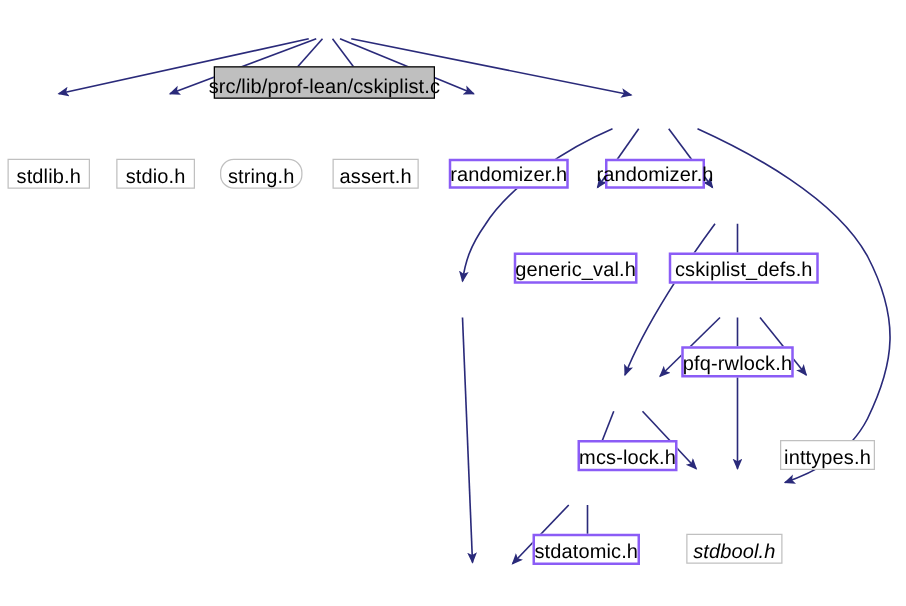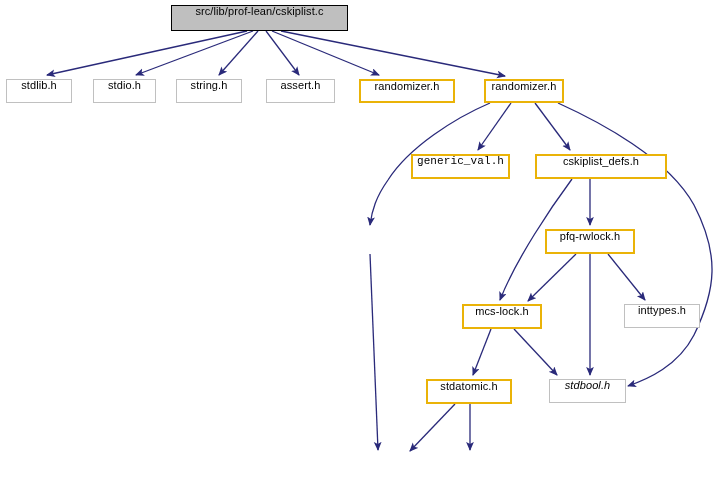--- a/index.html
+++ b/index.html
@@ -21,33 +21,34 @@
     position: absolute;
     left: 0;
     top: 0;
     width: 725px;
     height: 485px;
   }
   .node {
     position: absolute;
     box-sizing: border-box;
     display: flex;
-    align-items: flex-start;
+    align-items: flex-end;
     justify-content: center;
     white-space: nowrap;
-    font-size: 11px;
+    font-size: 16px;
     line-height: 1;
     color: #000000;
     background: #ffffff;
     border: 1px solid #c0c0c0;
     letter-spacing: 0.1px;
     z-index: 5;
+    margin-top: 48px;
   }
   .node.bold {
-    border: 2px solid #eab308;
+    border: 2px solid #8b5cf6;
   }
   .node.root {
     background: #bfbfbf;
     border: 1px solid #000000;
   }
 </style>
 </head>
 <body>
 
 <div id="graph-canvas">
@@ -87,41 +88,41 @@
     </div>
 
   <div class="node" style="left: 6px; top: 79px; width: 66px; height: 24px;">
       <span>stdlib.h</span>
     </div>
 
   <div class="node" style="left: 93px; top: 79px; width: 63px; height: 24px;">
       <span>stdio.h</span>
     </div>
 
-  <div class="node" style="left: 176px; top: 79px; width: 66px; height: 24px;">
+  <div class="node" style="left: 176px; top: 79px; width: 66px; height: 24px; border-radius: 11px;">
       <span>string.h</span>
     </div>
 
   <div class="node" style="left: 266px; top: 79px; width: 69px; height: 24px;">
       <span>assert.h</span>
     </div>
 
   <div class="node bold" style="left: 359px; top: 79px; width: 96px; height: 24px;">
       <span>randomizer.h</span>
     </div>
 
   <div class="node bold" style="left: 484px; top: 79px; width: 80px; height: 24px;">
       <span>randomizer.h</span>
     </div>
 
-  <div class="node bold" style="left: 411px; top: 154px; width: 99px; height: 25px; font-family: Liberation Mono, monospace;">
+  <div class="node bold" style="left: 411px; top: 154px; width: 99px; height: 25px;">
       <span>generic_val.h</span>
     </div>
 
-  <div class="node bold" style="left: 535px; top: 154px; width: 132px; height: 25px;">
+  <div class="node bold" style="left: 535px; top: 154px; width: 120px; height: 25px;">
       <span>cskiplist_defs.h</span>
     </div>
 
 
   <div class="node bold" style="left: 545px; top: 229px; width: 90px; height: 25px;">
       <span>pfq-rwlock.h</span>
     </div>
 
   <div class="node bold" style="left: 462px; top: 304px; width: 80px; height: 25px;">
       <span>mcs-lock.h</span>

